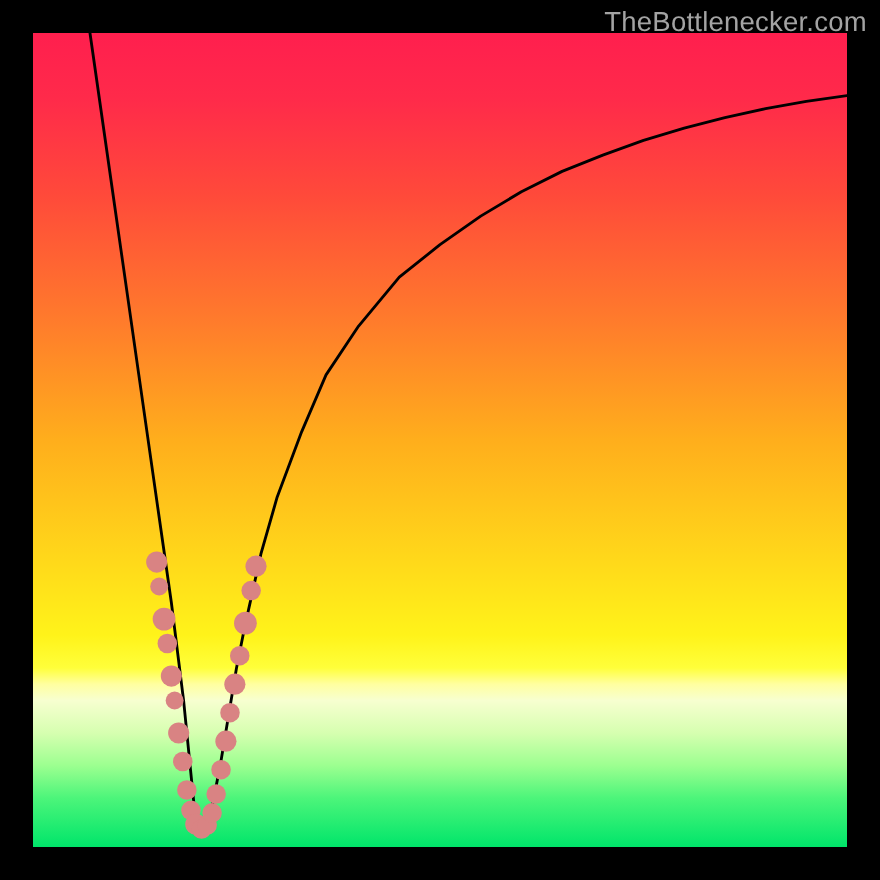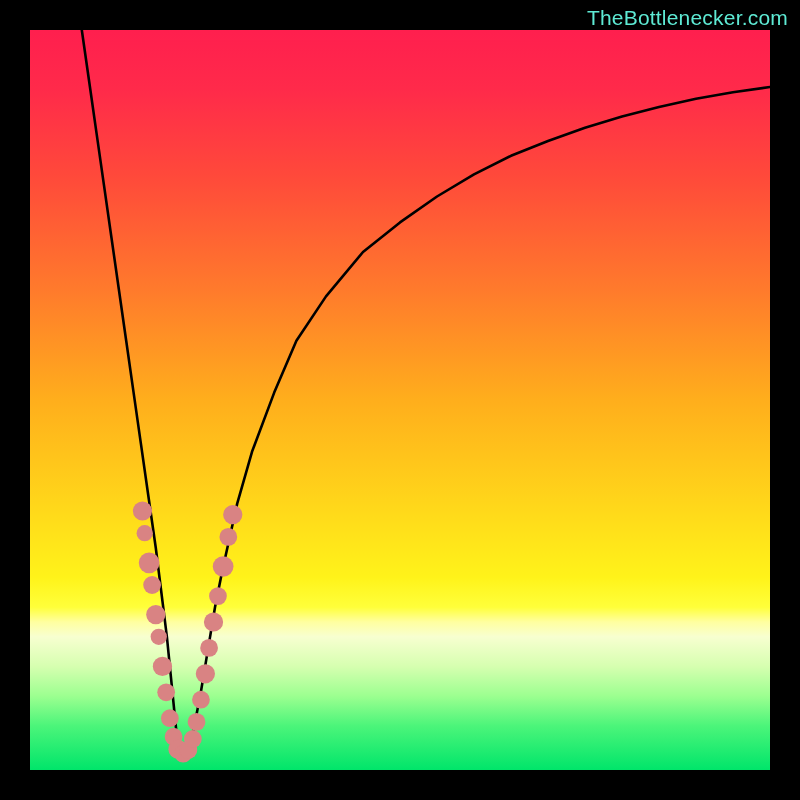--- a/index.html
+++ b/index.html
@@ -25,22 +25,22 @@
     overflow: hidden;
   }
   .gradient-bg {
     position: absolute;
     inset: 0;
   }
   .attribution {
     position: absolute;
     top: 6px;
     right: 12px;
-    color: #5eead4;
-    font-size: 21px;
+    color: #a3a3a3;
+    font-size: 25px;
     font-weight: 400;
     letter-spacing: 0.2px;
     user-select: none;
   }
   svg.curve-layer {
     position: absolute;
     inset: 0;
   }
 </style>
 </head>

